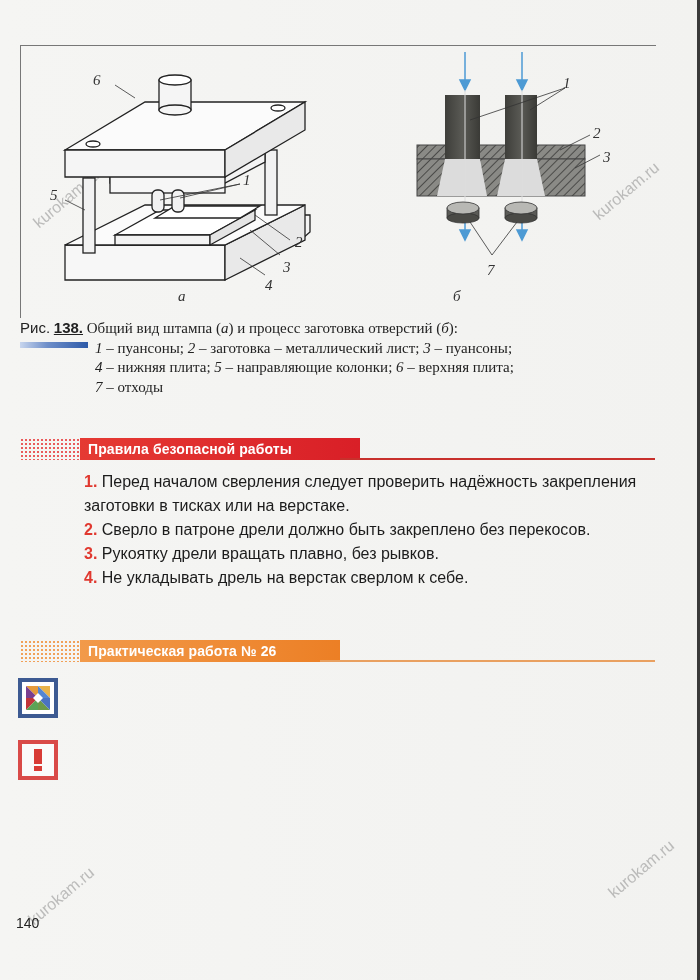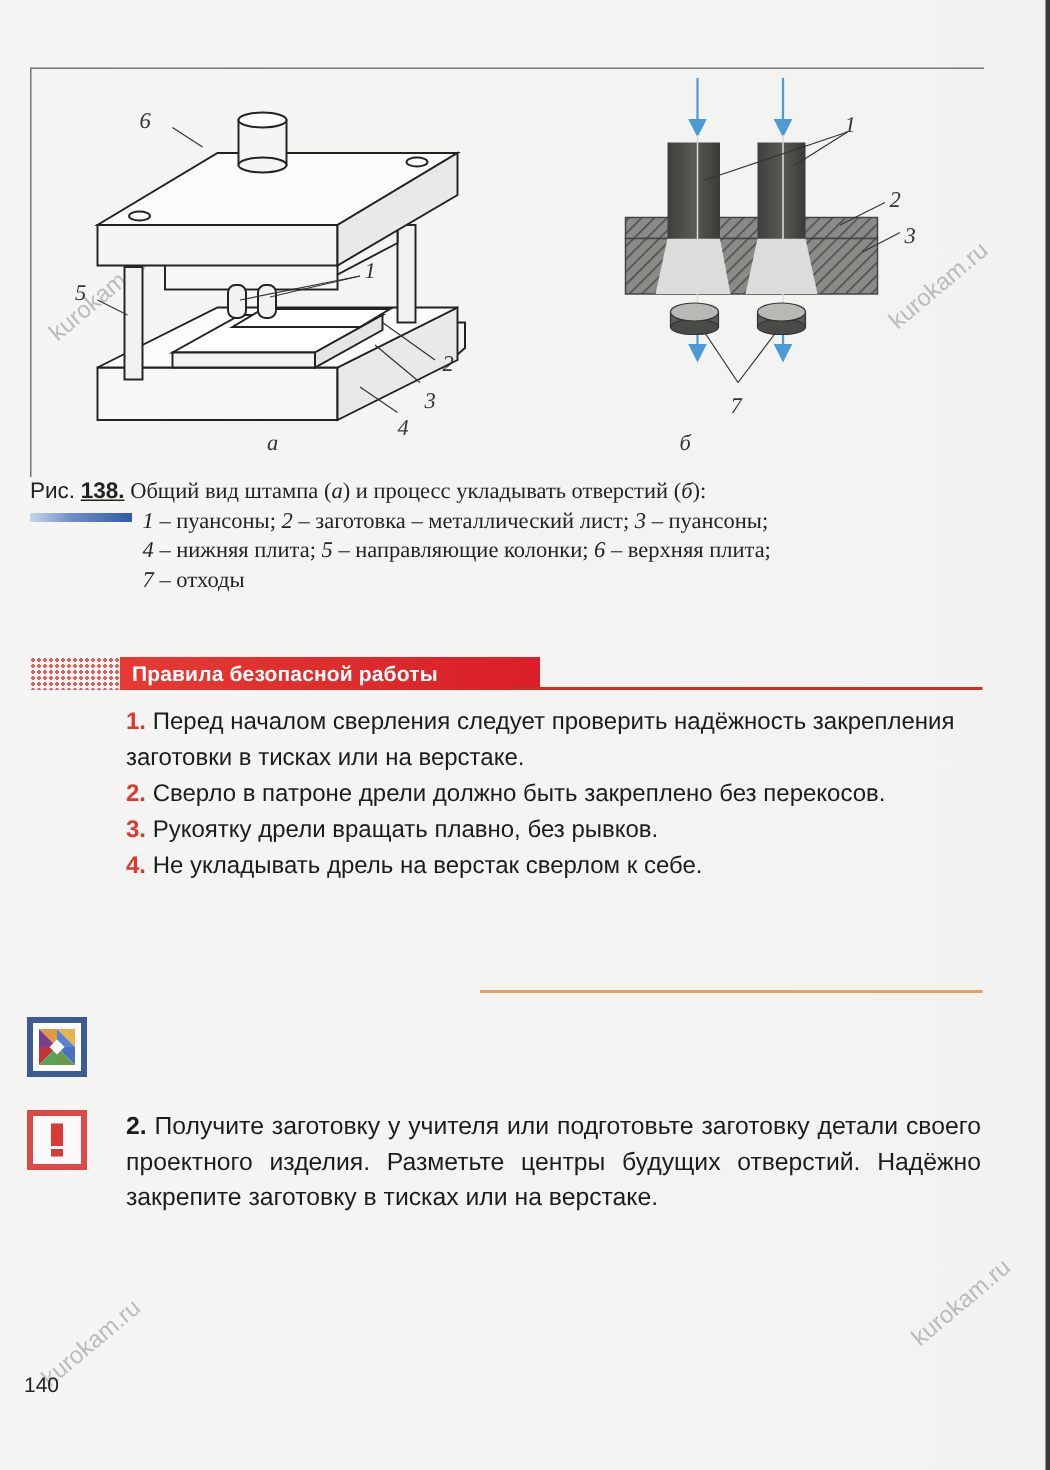--- a/index.html
+++ b/index.html
@@ -153,21 +153,21 @@
       <text x="92" y="225">7</text>
     </g>
   </svg>
   <div class="fig-letter" style="left:453px;top:288px;">б</div>
 
   <div class="cap-bar"></div>
   <div class="caption">
     <div>
       <span class="lead">Рис.</span>
       <span class="num">138.</span>
-      <span>Общий вид штампа (</span><span class="it">а</span><span>) и процесс укладывать отверстий (</span><span class="it">б</span><span>):</span>
+      <span>Общий вид штампа (</span><span class="it">а</span><span>) и процесс заготовка отверстий (</span><span class="it">б</span><span>):</span>
     </div>
     <div class="ind">
       <span class="it">1</span> – <span>пуансоны;</span>
       <span class="it">2</span> – <span>заготовка – металлический лист;</span>
       <span class="it">3</span> – <span>пуансоны;</span>
     </div>
     <div class="ind">
       <span class="it">4</span> – <span>нижняя плита;</span>
       <span class="it">5</span> – <span>направляющие колонки;</span>
       <span class="it">6</span> – <span>верхняя плита;</span>
@@ -183,20 +183,24 @@
   </div>
   <div class="rule" style="left:340px;top:458px;width:315px;background:#c8302c;"></div>
 
   <div class="rules-list">
     <div><span class="n">1.</span> <span>Перед началом сверления следует проверить надёжность закрепления заготовки в тисках или на верстаке.</span></div>
     <div><span class="n">2.</span> <span>Сверло в патроне дрели должно быть закреплено без перекосов.</span></div>
     <div><span class="n">3.</span> <span>Рукоятку дрели вращать плавно, без рывков.</span></div>
     <div><span class="n">4.</span> <span>Не укладывать дрель на верстак сверлом к себе.</span></div>
   </div>
 
+  <div class="sec-head" style="top:640px;">
+    <div class="dots" style="background-image:radial-gradient(circle,rgba(240,140,50,0.8) 1.1px,transparent 1.3px);"></div>
+    <div class="sec-label" style="background:linear-gradient(90deg,#f29a4a,#ec7f25);width:238px;">Практическая работа № 26</div>
+  </div>
   <div class="rule" style="left:320px;top:660px;width:335px;background:#e9a060;"></div>
 
   <div class="icon-task">
     <svg width="24" height="24" viewBox="0 0 24 24">
       <polygon points="0,0 12,0 12,12" fill="#e49a3c"></polygon>
       <polygon points="0,0 12,12 0,12" fill="#7a3e8f"></polygon>
       <polygon points="0,12 12,12 0,24" fill="#c0353a"></polygon>
       <polygon points="0,24 12,12 12,24" fill="#5aa356"></polygon>
       <polygon points="12,24 12,12 24,24" fill="#6c9a4a"></polygon>
       <polygon points="12,12 24,12 24,24" fill="#4a72c2"></polygon>
@@ -206,17 +210,16 @@
     </svg>
   </div>
 
   <div class="icon-warn">
     <svg width="32" height="32" viewBox="0 0 32 32">
       <rect x="12" y="5" width="8" height="15" fill="#d83b36"></rect>
       <rect x="12" y="22" width="8" height="5" fill="#d83b36"></rect>
     </svg>
   </div>
   <div class="steps">
-    <div><span class="n">2.</span> <span>Получите заготовку у учителя или подготовьте заготовку детали своего проектного изделия. Разметьте центры будущих отверстий. Надёжно закрепите заготовку в тисках или на верстаке.</span></div>
   </div>
 
   <div class="pagenum">140</div>
 </div>
 
 </body></html>

